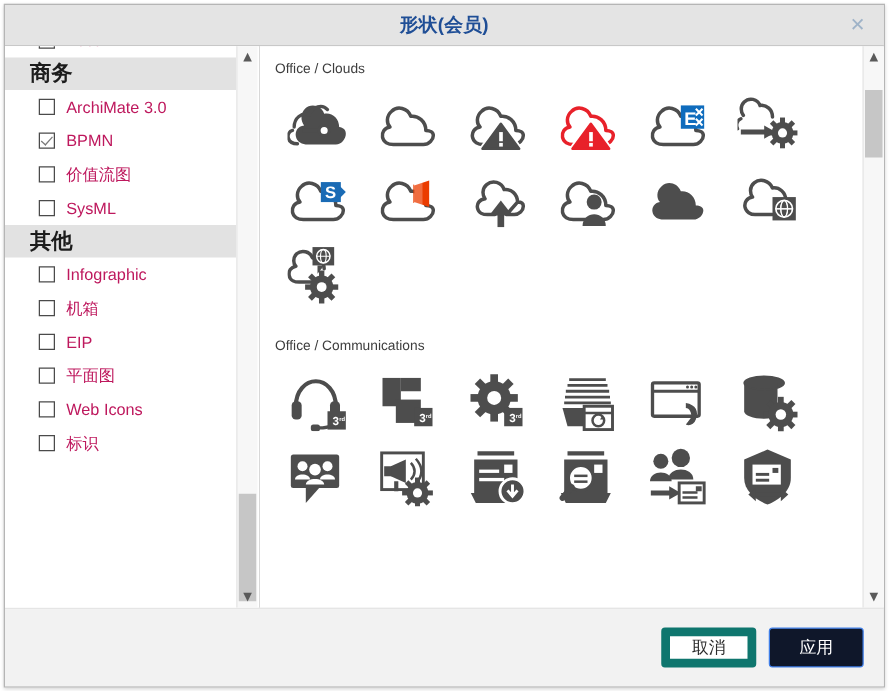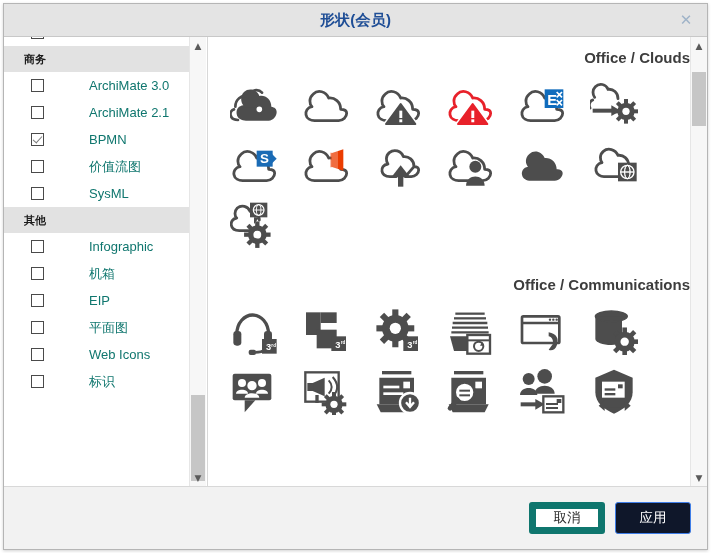--- a/index.html
+++ b/index.html
@@ -74,35 +74,34 @@
     position: relative;
     background: #ffffff;
   }
   #sidebar-inner {
     position: absolute;
     top: -18px; left: 0; right: 0;
   }
   .cat-header {
     background: #e2e2e2;
     color: #1c1c1c;
-    font-size: 11px;
+    font-size: 17px;
     font-weight: bold;
     padding: 5px 0 5px 20px;
     height: 26px;
     line-height: 16px;
   }
   .cat-item {
     display: flex;
     align-items: center;
     height: 27px;
     padding-left: 27px;
     font-size: 13px;
-    color: #0f766e;
+    color: #be185d;
     cursor: default;
-    gap: 36px;
   }
   .cb {
     width: 13px; height: 13px;
     border: 1px solid #4a4a4a;
     background: #fff;
     margin-right: 9px;
     flex: 0 0 auto;
     position: relative;
   }
   .cb.checked::after {
@@ -150,25 +149,24 @@
     border-left: 1px solid #d8d8d8;
   }
   #shapes-area {
     flex: 1;
     overflow: hidden;
     position: relative;
     background: #fff;
     padding: 12px 0 0 10px;
   }
   .section-title {
-    font-size: 15px;
-    font-weight: bold;
+    font-size: 11px;
+    font-weight: normal;
     color: #3d3d3d;
     margin: 0 0 8px 2px;
-    text-align: right;
   }
   .icon-grid {
     display: flex;
     flex-wrap: wrap;
     width: 460px;
   }
   .icon-cell {
     width: 72px;
     height: 60px;
     display: flex;
@@ -228,24 +226,20 @@
       <div id="sidebar-list">
         <div id="sidebar-inner">
             <div class="cat-item">
               <span class="cb"></span>
               <span>Veeam</span>
             </div>
             <div class="cat-header">商务</div>
             <div class="cat-item">
               <span class="cb"></span>
               <span>ArchiMate 3.0</span>
-            </div>
-            <div class="cat-item">
-              <span class="cb"></span>
-              <span>ArchiMate 2.1</span>
             </div>
             <div class="cat-item">
               <span class="cb checked"></span>
               <span>BPMN</span>
             </div>
             <div class="cat-item">
               <span class="cb"></span>
               <span>价值流图</span>
             </div>
             <div class="cat-item">

